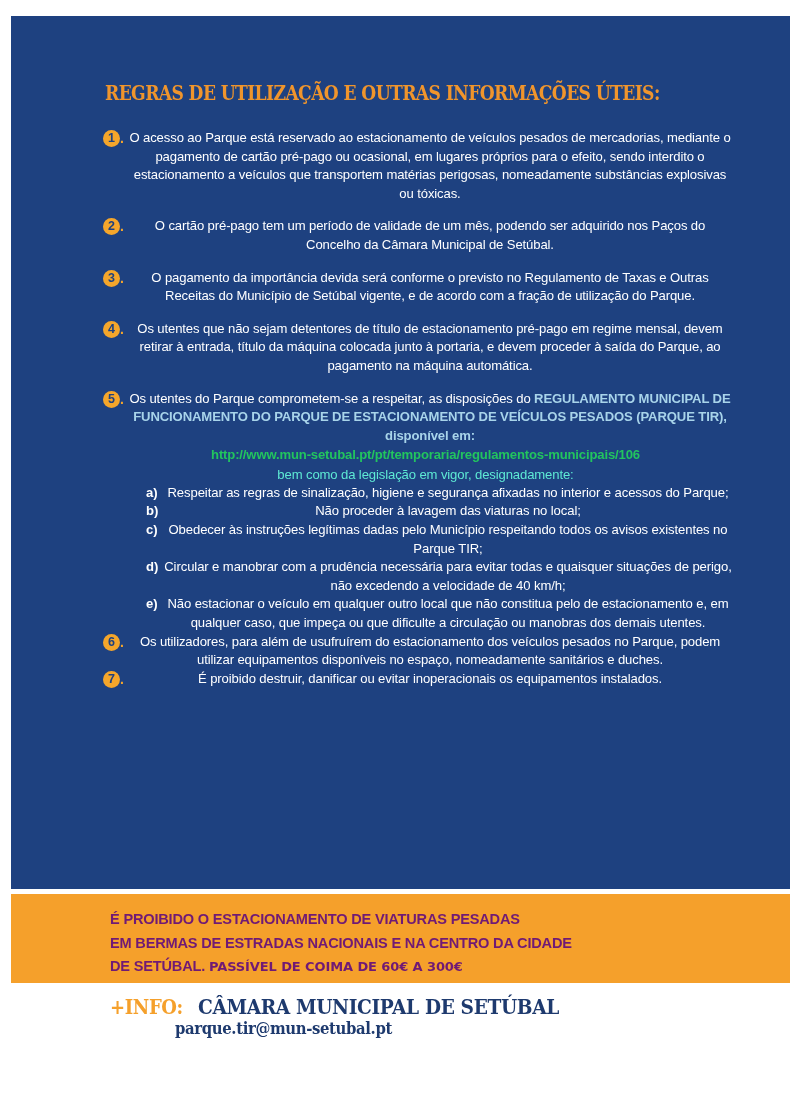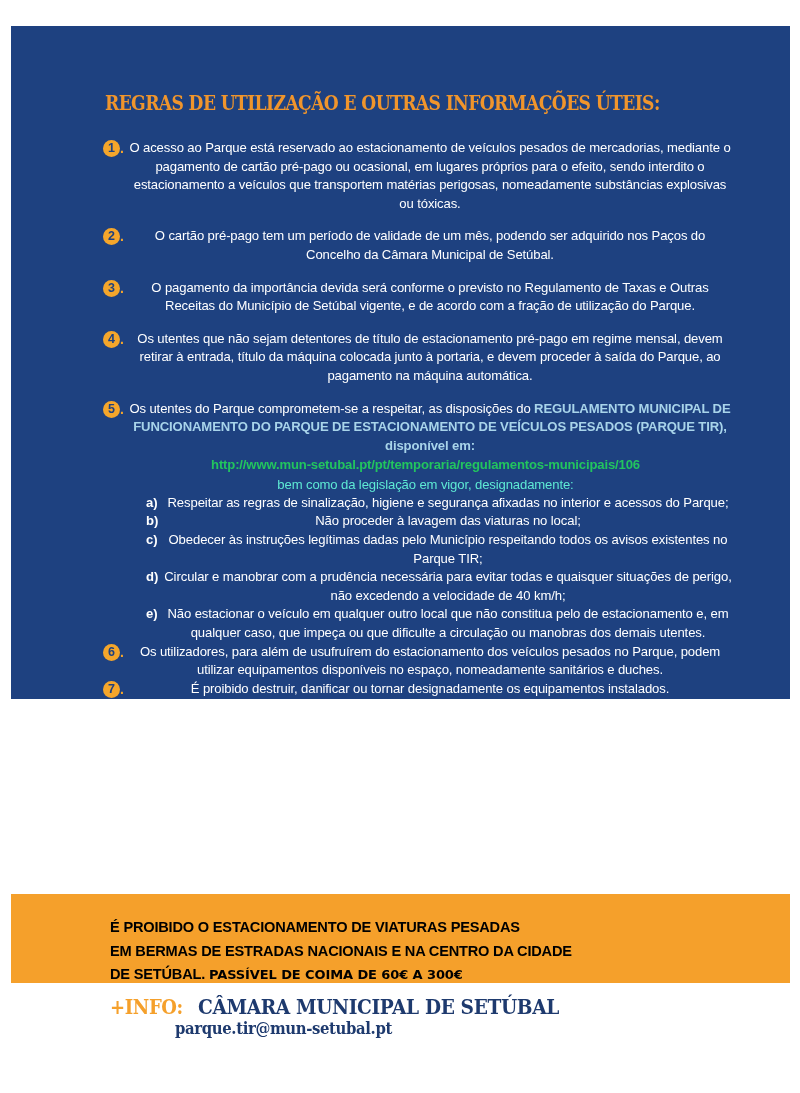--- a/index.html
+++ b/index.html
@@ -21,23 +21,23 @@
     left: 0; top: 0;
     width: 800px;
     height: 1093px;
     background: #ffffff;
   }
 
   
   .navy-panel {
     position: absolute;
     left: 11px;
-    top: 26px;
+    top: 16px;
     width: 779px;
-    height: 673px;
+    height: 873px;
     background: #1e4180;
     box-sizing: border-box;
     overflow: hidden;
   }
 
   .panel-title {
     position: absolute;
     left: 94px;
     top: 66px;
     width: 640px;
@@ -151,22 +151,22 @@
     left: 11px;
     top: 894px;
     width: 779px;
     height: 89px;
     background: #f5a02b;
     box-sizing: border-box;
   }
   .warn-text {
     position: absolute;
     left: 99px;
-    top: 22px;
-    color: #000000;
+    top: 14px;
+    color: #701a75;
     font-size: 14.6px;
     font-weight: bold;
     line-height: 23.5px;
     letter-spacing: -0.2px;
     font-family: "Liberation Sans", sans-serif;
     white-space: nowrap;
   }
   .warn-strong {
     font-weight: bold;
     letter-spacing: -0.1px;
@@ -288,21 +288,21 @@
 
       <div class="rule tight">
         <span class="badge">6</span>
         <span class="badge-dot">.</span>
         <div class="rule-body">Os utilizadores, para além de usufruírem do estacionamento dos veículos pesados no Parque, podem utilizar equipamentos disponíveis no espaço, nomeadamente sanitários e duches.</div>
       </div>
 
       <div class="rule tight">
         <span class="badge">7</span>
         <span class="badge-dot">.</span>
-        <div class="rule-body">É proibido destruir, danificar ou tornar designadamente os equipamentos instalados.</div>
+        <div class="rule-body">É proibido destruir, danificar ou evitar inoperacionais os equipamentos instalados.</div>
       </div>
 
     </div>
   </div>
 
   <div class="warn-band">
     <div class="warn-text">
       <span>É PROIBIDO O ESTACIONAMENTO DE VIATURAS PESADAS</span><br>
       <span>EM BERMAS DE ESTRADAS NACIONAIS E NA CENTRO DA CIDADE</span><br>
       <span>DE SETÚBAL. </span><span class="warn-strong">PASSÍVEL DE COIMA DE 60€ A 300€</span>

